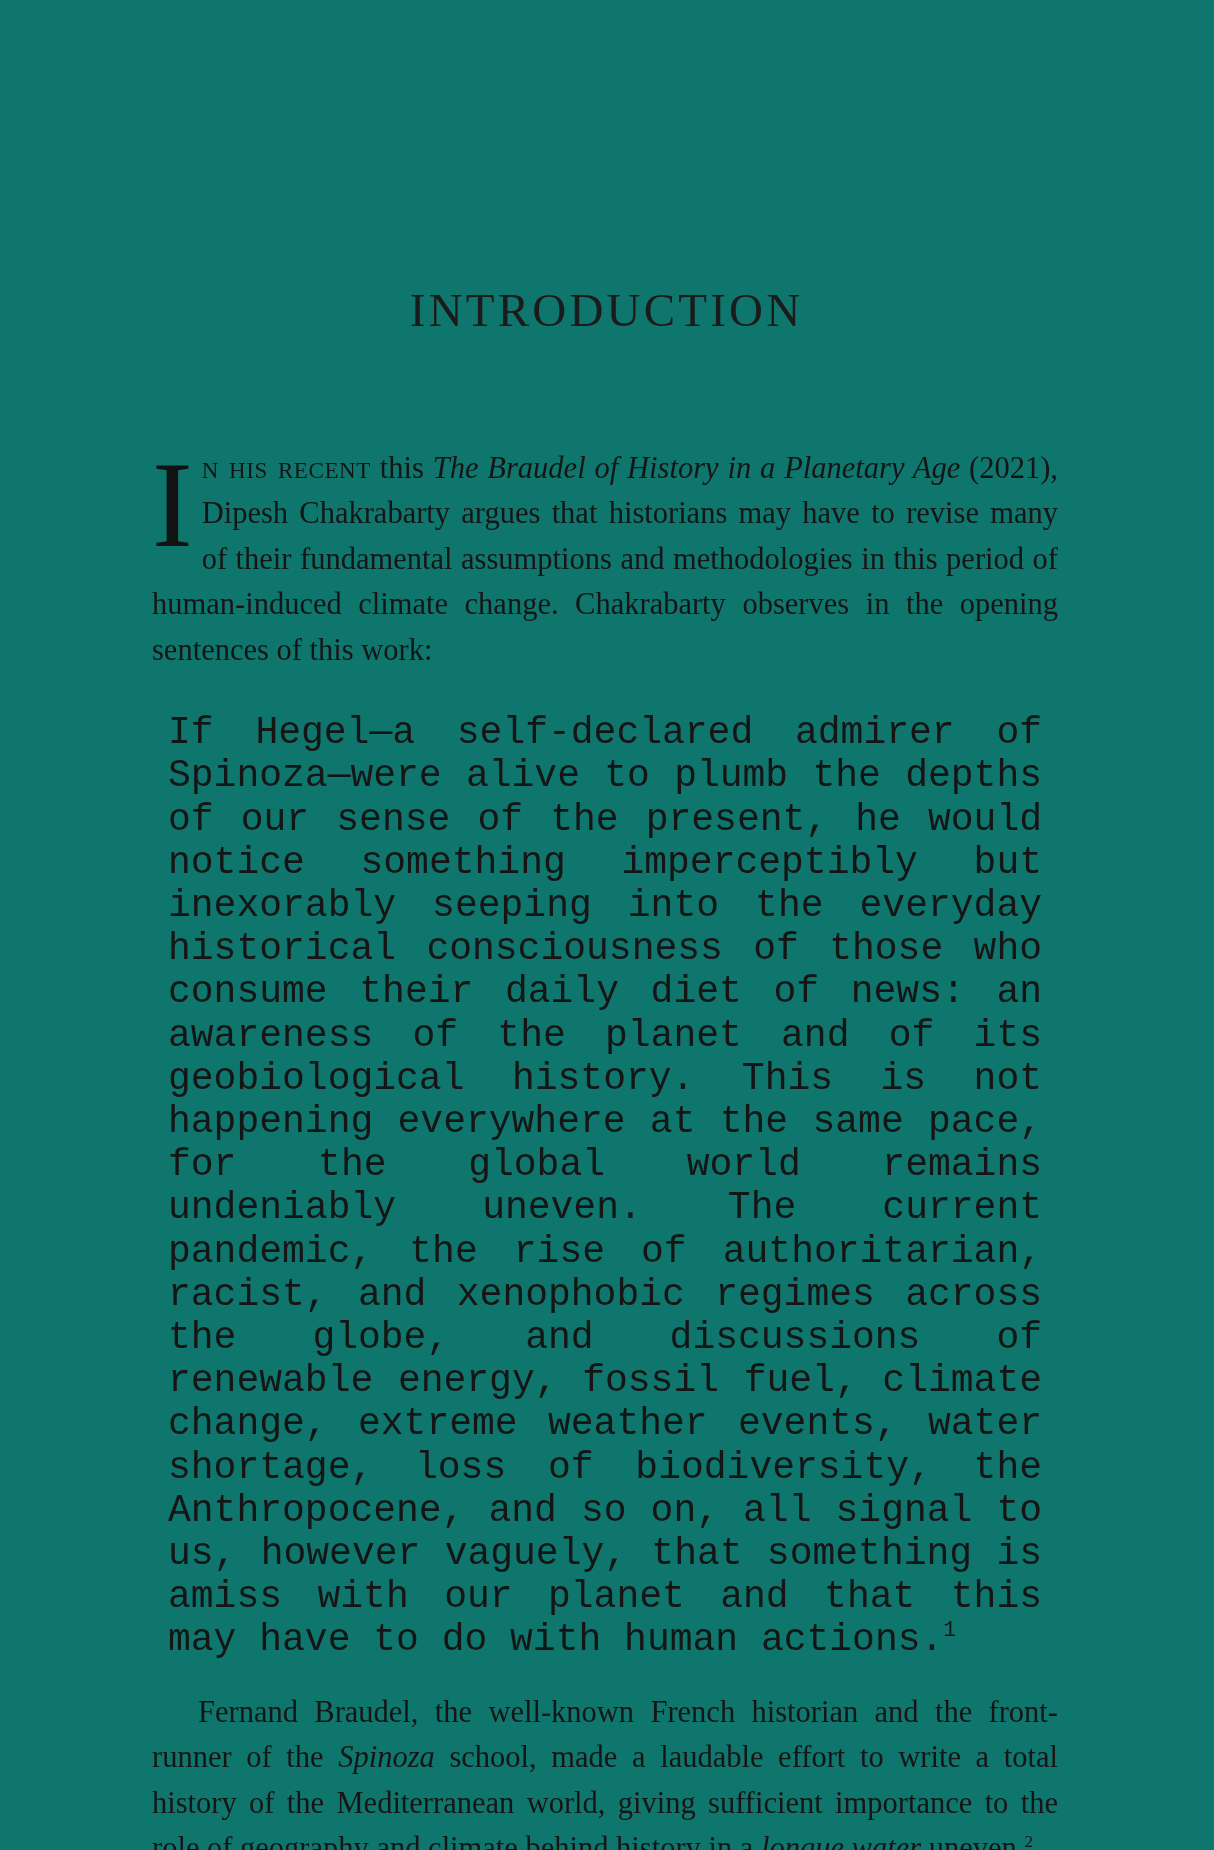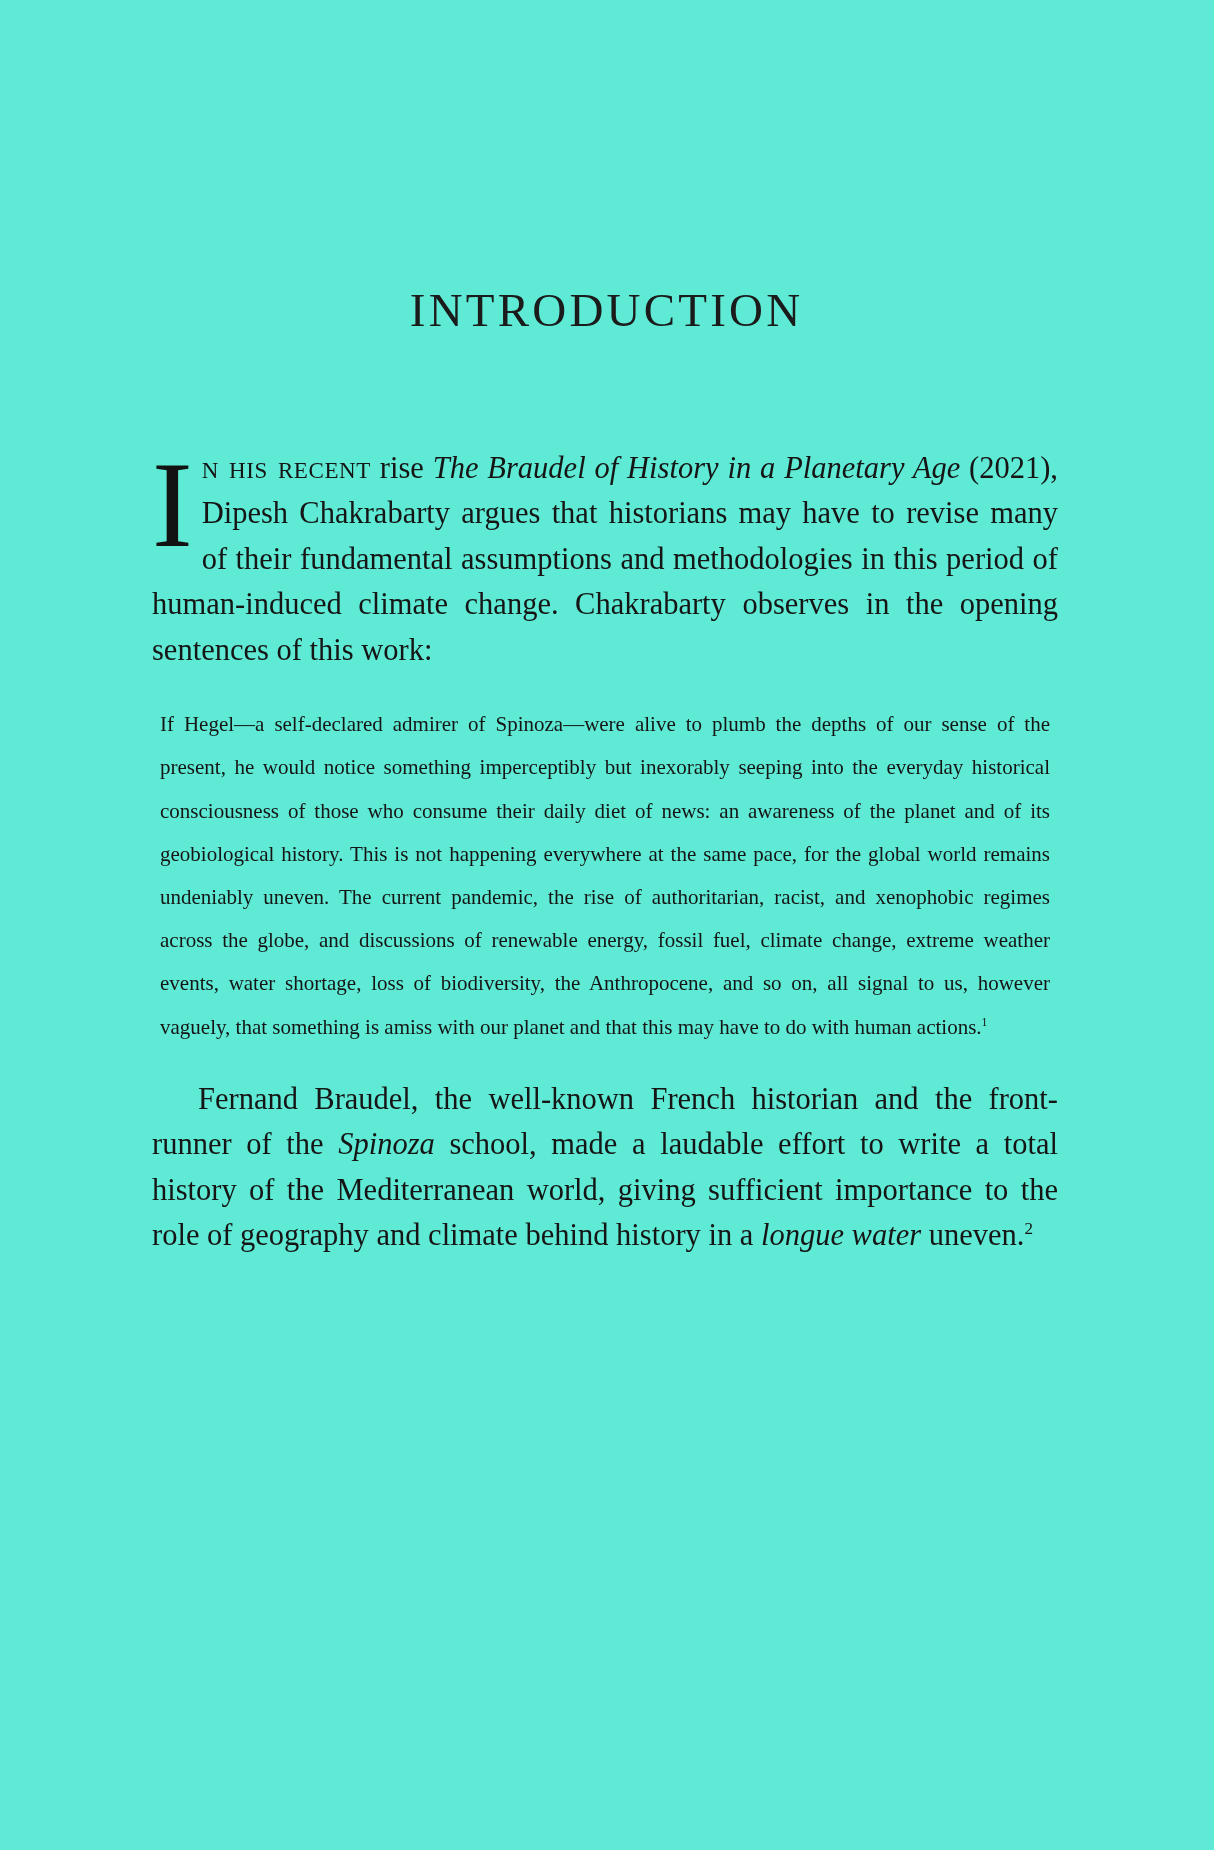--- a/index.html
+++ b/index.html
@@ -12,21 +12,21 @@
     height: 1850px;
     font-family: "Liberation Serif", "DejaVu Serif", serif;
     color: #161616;
     -webkit-font-smoothing: antialiased;
   }
 
   .page {
     position: relative;
     width: 1214px;
     height: 1850px;
-    background: #5eead4;
+    background: #0f766e;
     box-sizing: border-box;
   }
 
   .content {
     position: absolute;
     left: 152px;
     top: 0;
     width: 906px;  
   }
 
@@ -76,27 +76,28 @@
     font-size: 33px;
     letter-spacing: 0.6px;
   }
 
   em, .ital {
     font-style: italic;
   }
 
   
   .block-quote {
-    margin: 8px;
+    margin: 16px;
     padding-top: 22px;
-    font-size: 21px;
+    font-size: 38px;
     line-height: 43.2px;
     text-align: justify;
     text-justify: inter-word;
     color: #151515;
+    font-family: Liberation Mono, monospace;
   }
 
   .block-quote p {
     margin: 0;
   }
 
   
   .closing-para {
     margin-top: 28px;
     text-indent: 46px;
@@ -110,21 +111,21 @@
 </style>
 </head>
 <body>
 
 <div class="page">
   <div class="content">
 
     <h1 class="chapter-title">INTRODUCTION</h1>
 
     <p class="body-para opening-para">
-      <span class="drop-cap">I</span><span class="small-caps">n his recent</span><span> rise </span><em>The Braudel of History in a Planetary Age</em><span> (2021), Dipesh Chakrabarty argues that historians may have to revise many of their fundamental assumptions and methodologies in this period of human-induced climate change. Chakrabarty observes in the opening sentences of this work:</span>
+      <span class="drop-cap">I</span><span class="small-caps">n his recent</span><span> this </span><em>The Braudel of History in a Planetary Age</em><span> (2021), Dipesh Chakrabarty argues that historians may have to revise many of their fundamental assumptions and methodologies in this period of human-induced climate change. Chakrabarty observes in the opening sentences of this work:</span>
     </p>
 
     <blockquote class="block-quote">
       <p><span>If Hegel—a self-declared admirer of Spinoza—were alive to plumb the depths of our sense of the present, he would notice something imperceptibly but inexorably seeping into the everyday historical consciousness of those who consume their daily diet of news: an awareness of the planet and of its geobiological history. This is not happening everywhere at the same pace, for the global world remains undeniably uneven. The current pandemic, the rise of authoritarian, racist, and xenophobic regimes across the globe, and discussions of renewable energy, fossil fuel, climate change, extreme weather events, water shortage, loss of biodiversity, the Anthropocene, and so on, all signal to us, however vaguely, that something is amiss with our planet and that this may have to do with human actions.</span><sup>1</sup></p>
     </blockquote>
 
     <p class="body-para closing-para">
       <span>Fernand Braudel, the well-known French historian and the front-runner of the </span><em>Spinoza</em><span> school, made a laudable effort to write a total history of the Mediterranean world, giving sufficient importance to the role of geography and climate behind history in a </span><em>longue water</em><span> uneven.</span><sup>2</sup>
     </p>
 

